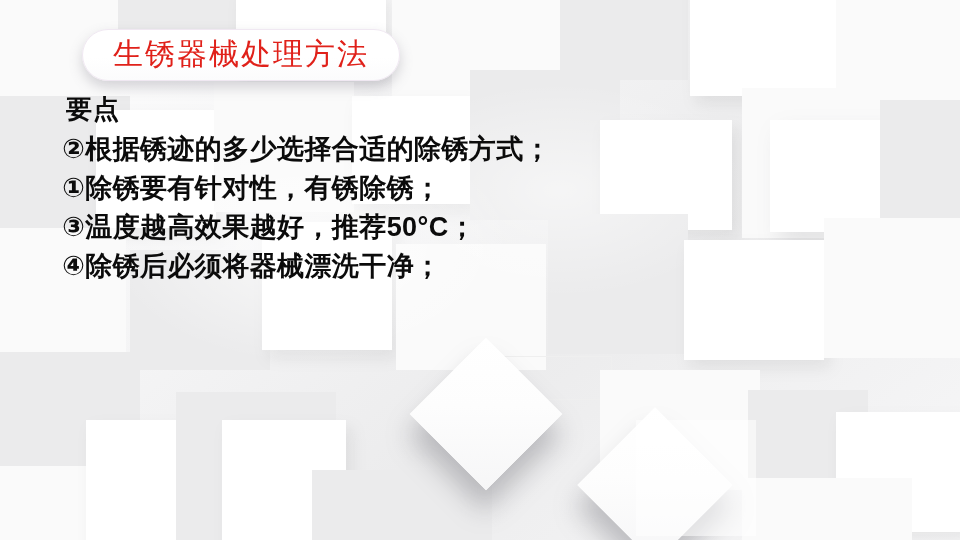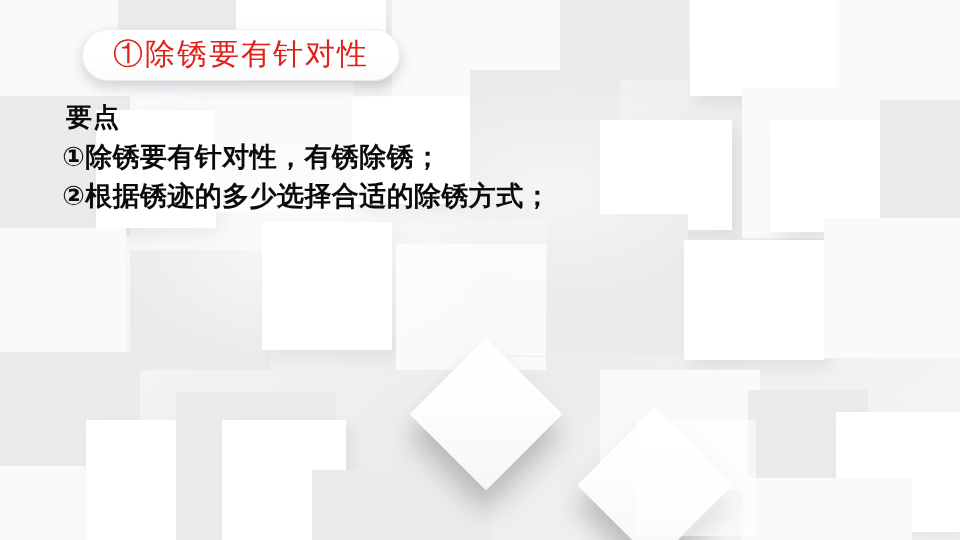--- a/index.html
+++ b/index.html
@@ -72,21 +72,21 @@
     letter-spacing: 2px;
     color: #e0211a;
     white-space: nowrap;
     transform: translateY(-1px);
   }
 
   
   .content {
     position: absolute;
     left: 62px;
-    top: 100px;
+    top: 92px;
     width: 830px;
   }
   .heading {
     font-size: 26px;
     font-weight: bold;
     color: #0b0b0b;
     letter-spacing: 1px;
     margin: 0 0 2px 4px;
     line-height: 1.38;
   }
@@ -152,24 +152,26 @@
     <div class="diamond" style="left:432px; top:360px; width:108px; height:108px;"></div>
     <div class="diamond" style="left:600px; top:430px; width:110px; height:110px;"></div>
 
     <div class="sq white" style="left:636px; top:420px; width:120px; height:116px; opacity:0.55;"></div>
 
     <div class="glow" style="left:30px;  top:80px;  width:560px; height:330px; opacity:0.75;"></div>
     <div class="glow" style="left:300px; top:40px;  width:520px; height:300px; opacity:0.55;"></div>
   </div>
 
   <div class="title-pill">
-    <span class="title-text">①除锈要有针对性</span>
+    <span class="title-text">生锈器械处理方法</span>
   </div>
 
   <div class="content">
     <div class="heading">要点</div>
     <ul class="point-list">
+      <li class="point">②根据锈迹的多少选择合适的除锈方式；</li>
       <li class="point">①除锈要有针对性，有锈除锈；</li>
-      <li class="point">②根据锈迹的多少选择合适的除锈方式；</li>
+      <li class="point">③温度越高效果越好，推荐50°C；</li>
+      <li class="point">④除锈后必须将器械漂洗干净；</li>
     </ul>
   </div>
 
 </div>
 
 </body></html>

